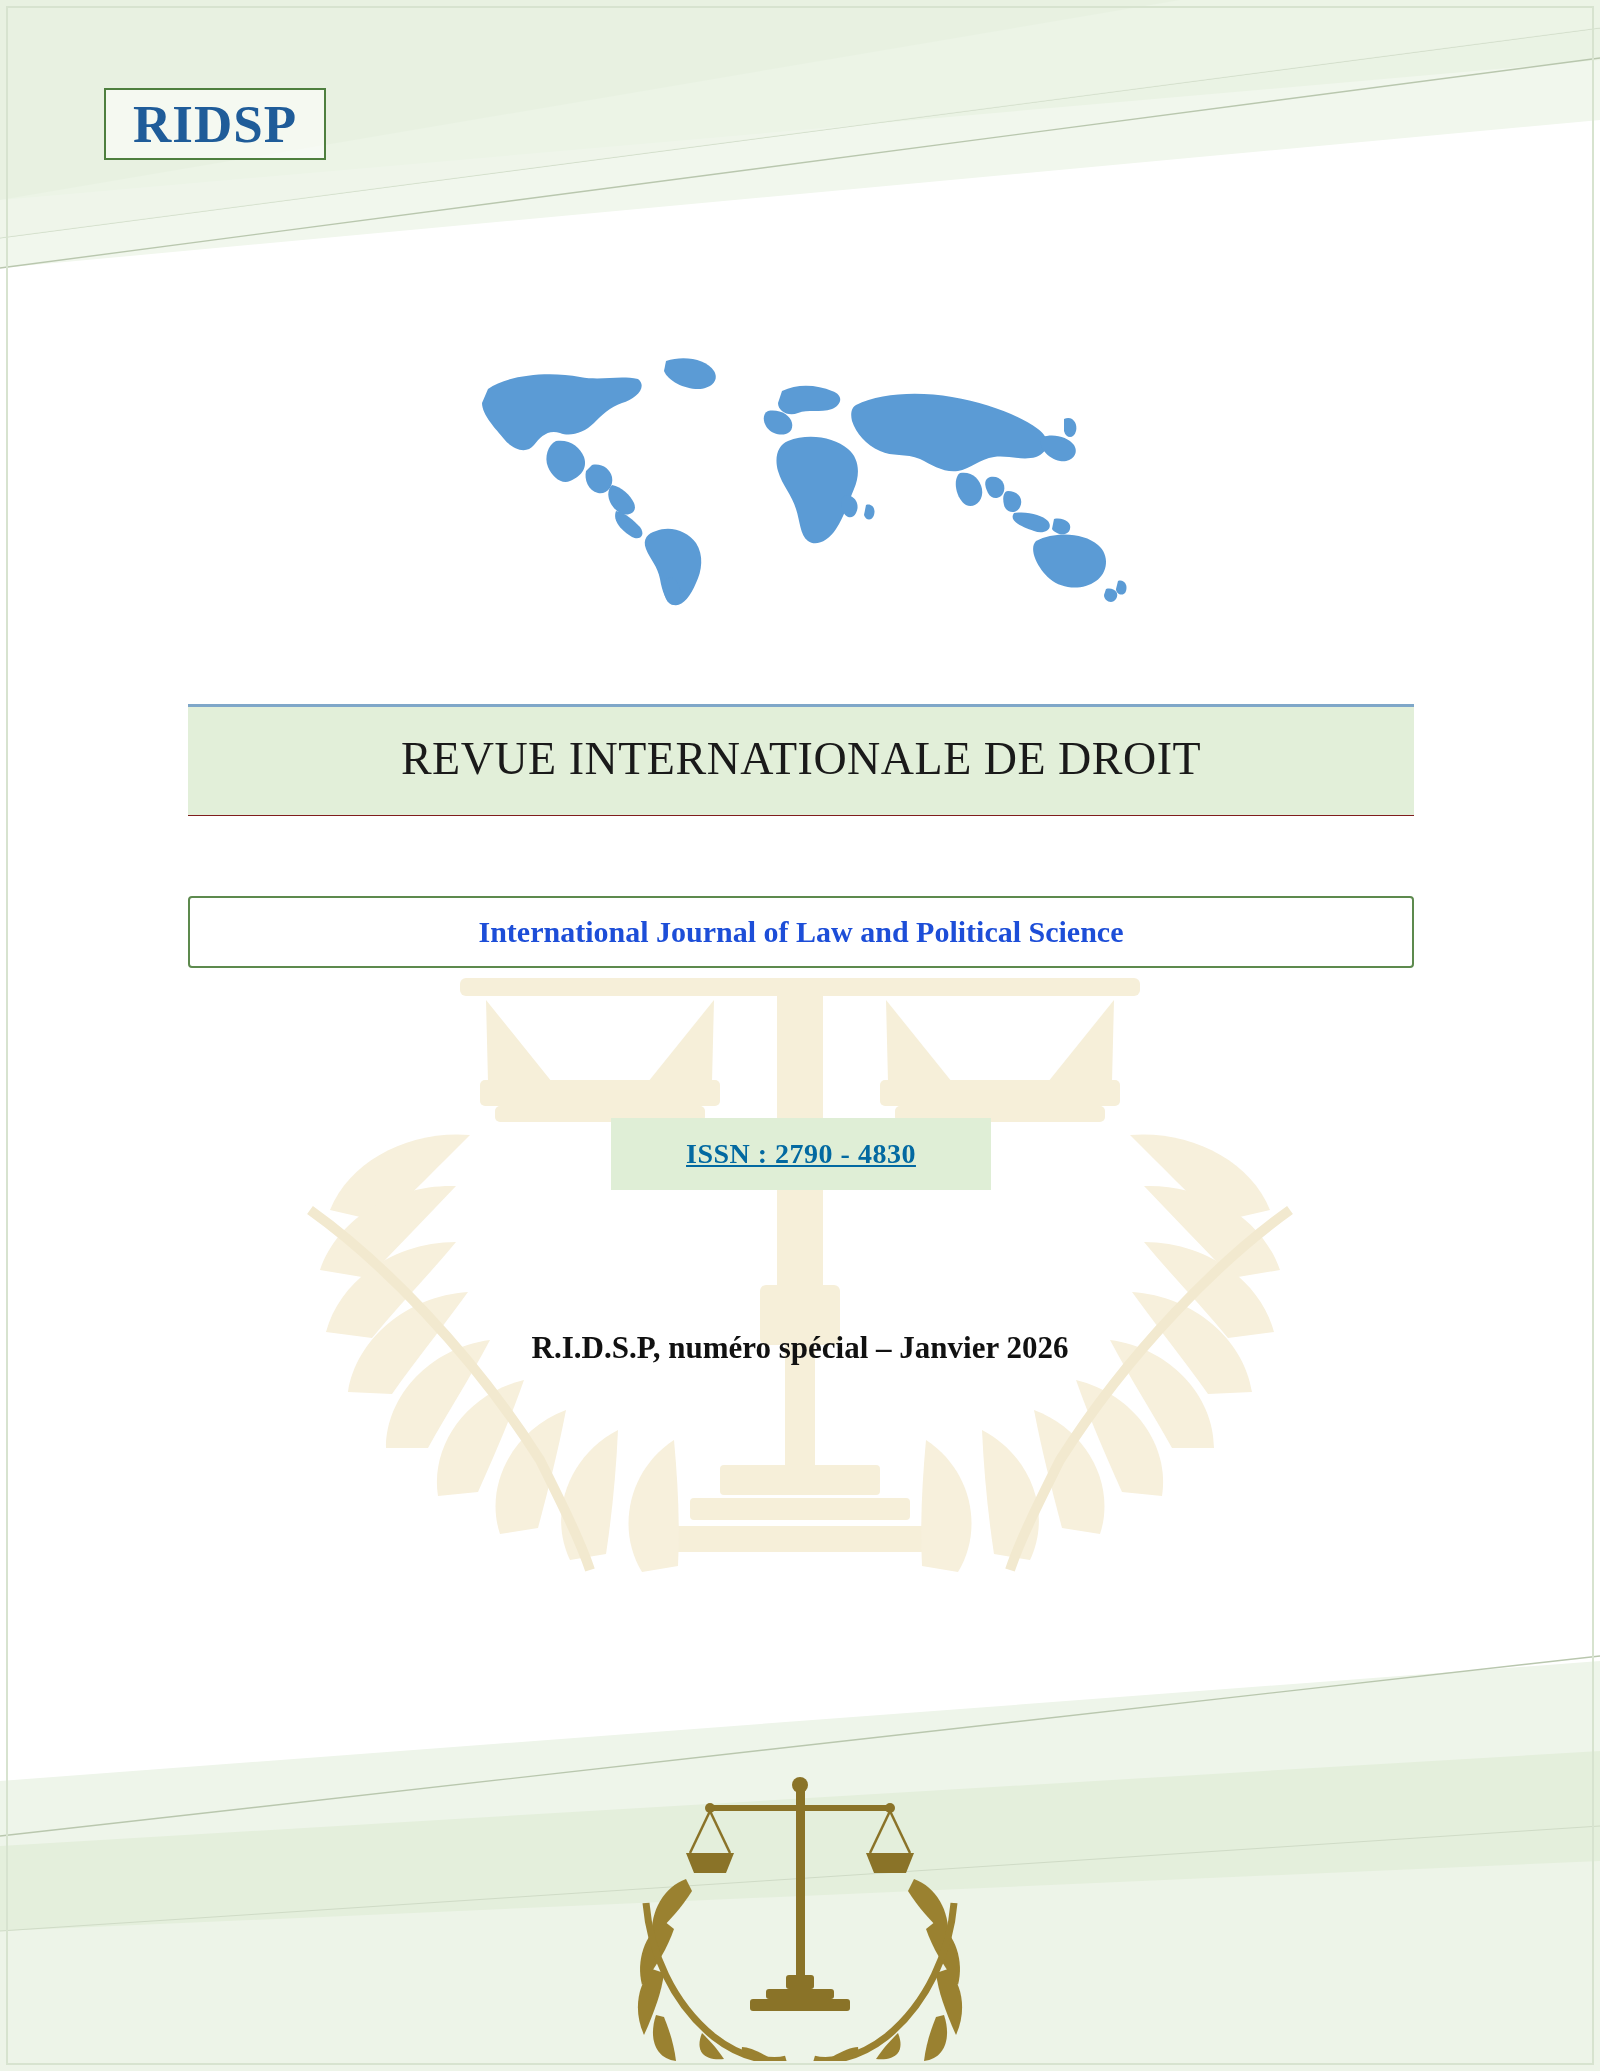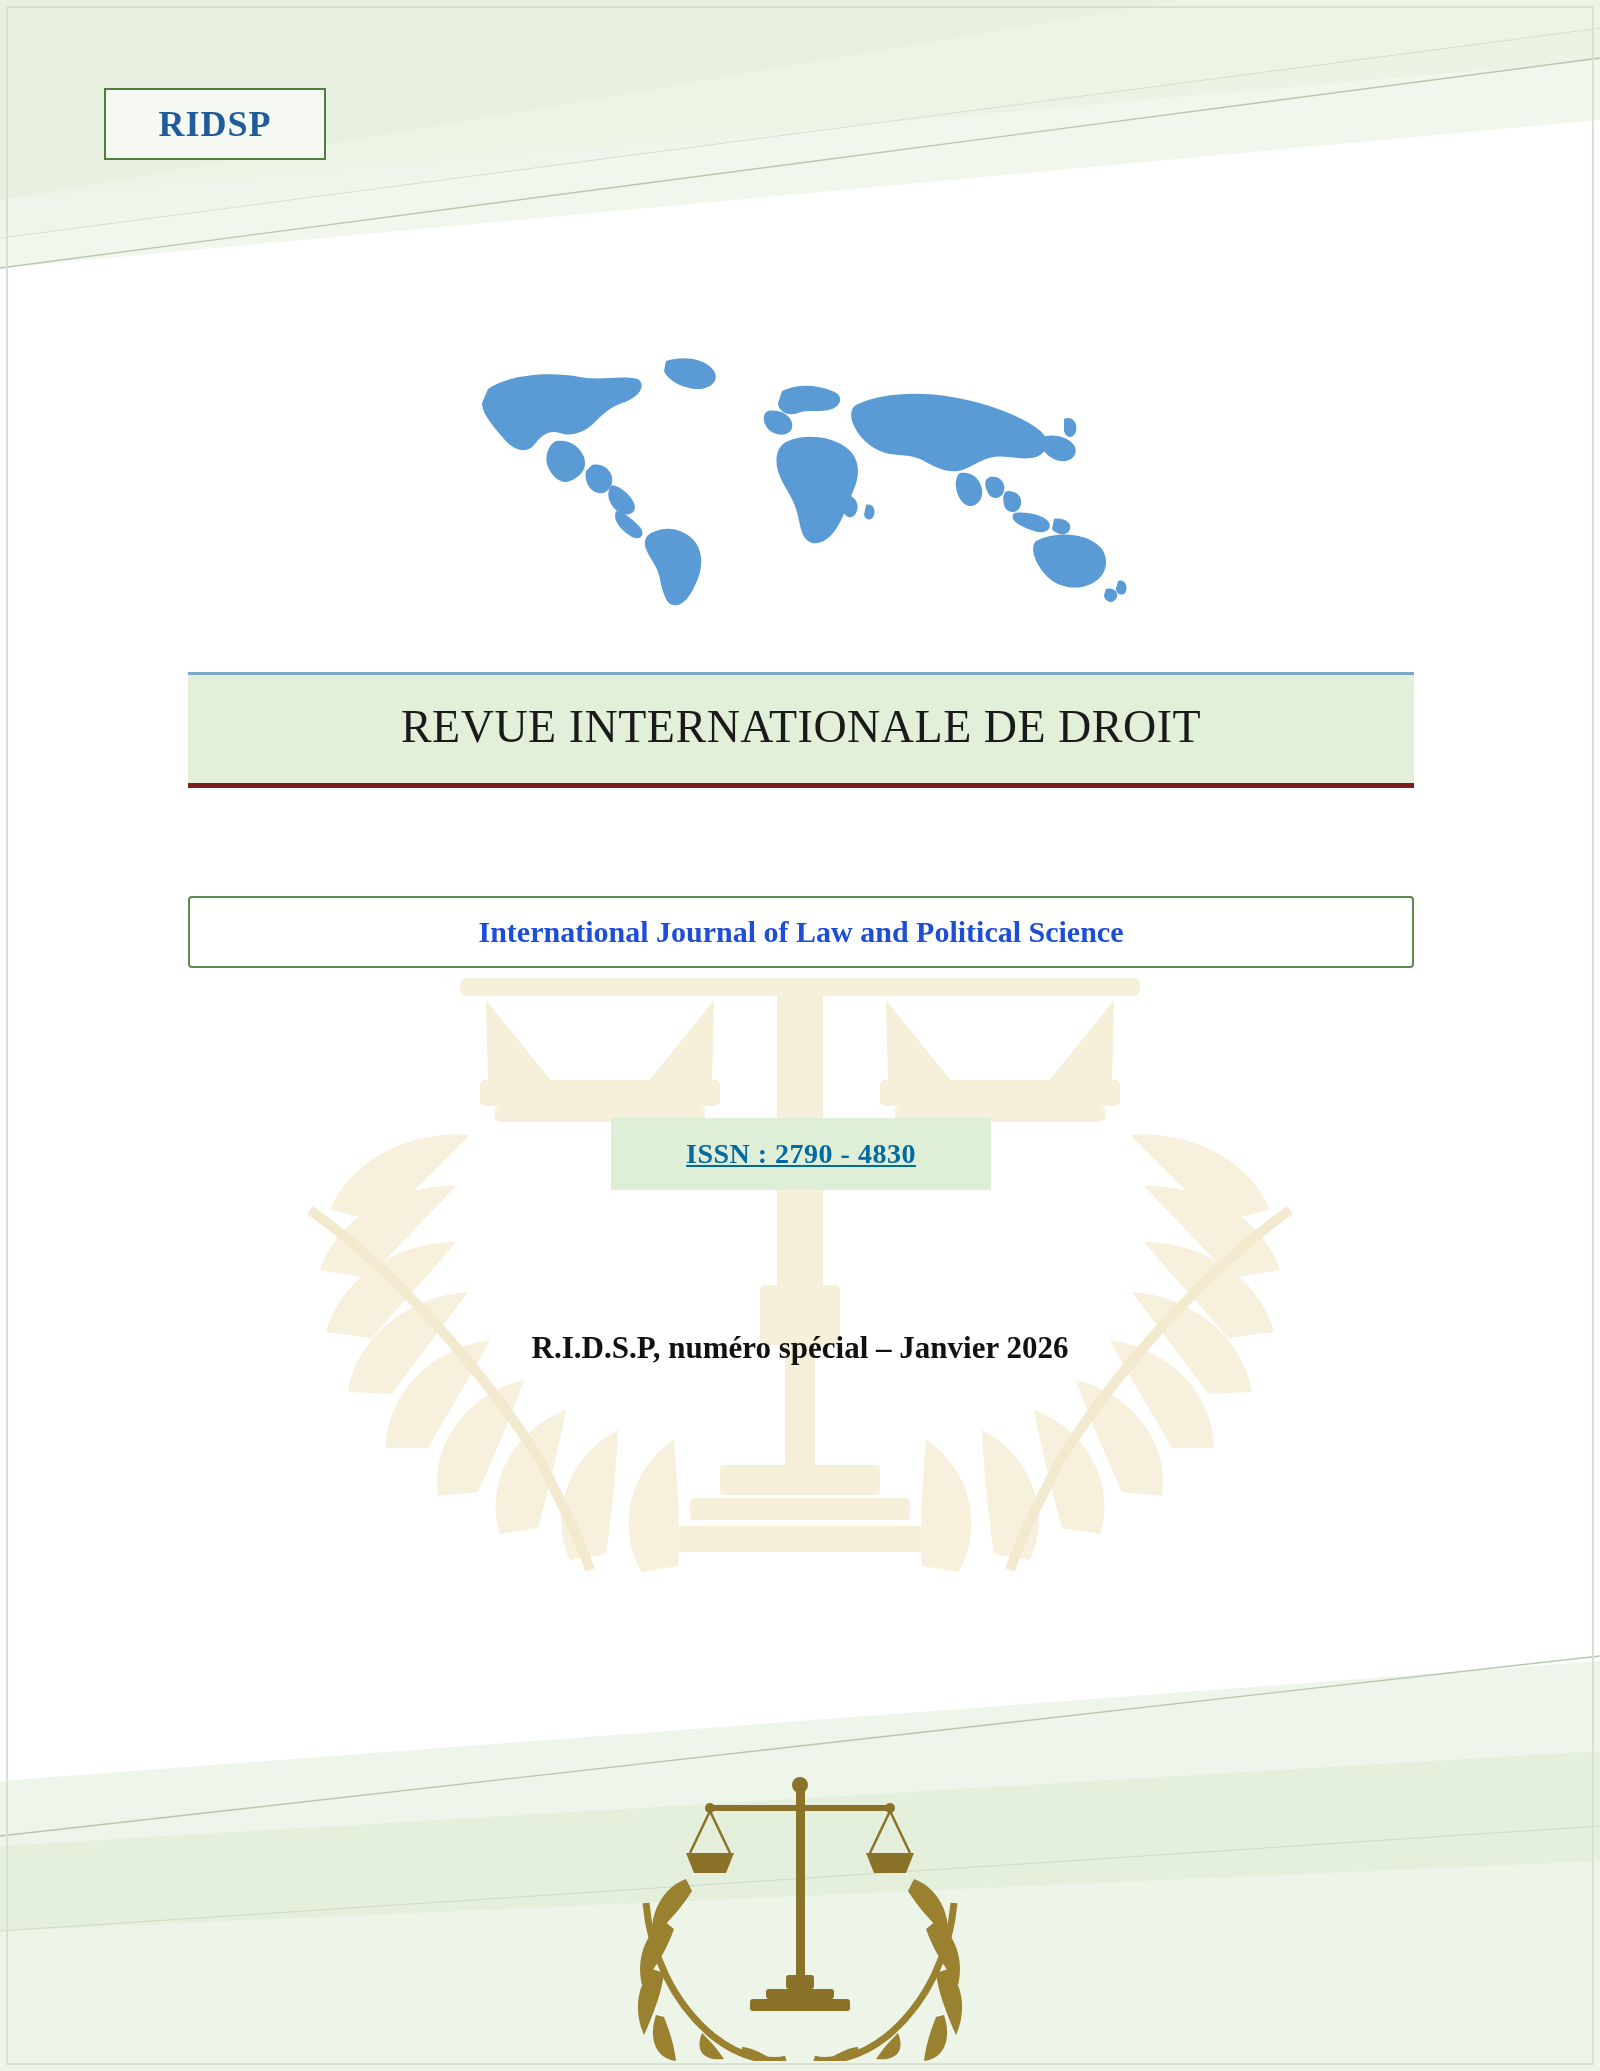--- a/index.html
+++ b/index.html
@@ -60,26 +60,26 @@
     left: 452px;
     top: 345px;
     width: 694px;
     height: 262px;
   }
 
   
   #title-box {
     position: absolute;
     left: 188px;
-    top: 672px;
+    top: 704px;
     width: 1226px;
     box-sizing: border-box;
     background: #e2efd9;
     border-top: 3px solid #7fa7c9;
-    border-bottom: 5px solid #7f1d1d;
+    border-bottom: 1px solid #7f1d1d;
     padding: 22px 20px 26px 20px;
     text-align: center;
   }
   #title-line {
     font-size: 46px;
     letter-spacing: 0.5px;
     line-height: 1.30;
     color: #1a1a1a;
     font-family: "Liberation Serif", serif;
     font-weight: 400;
@@ -149,21 +149,21 @@
     width: 222px;
     height: 72px;
     box-sizing: border-box;
     border: 2px solid #4e7f3e;
     background: rgba(255,255,255,0.55);
     display: flex;
     align-items: center;
     justify-content: center;
   }
   #logo-text {
-    font-size: 36px;
+    font-size: 53px;
     font-weight: bold;
     color: #1f5c99;
     letter-spacing: 1px;
     font-family: "Liberation Serif", serif;
   }
 
   
   #bottom-emblem {
     position: absolute;
     left: 50%;

